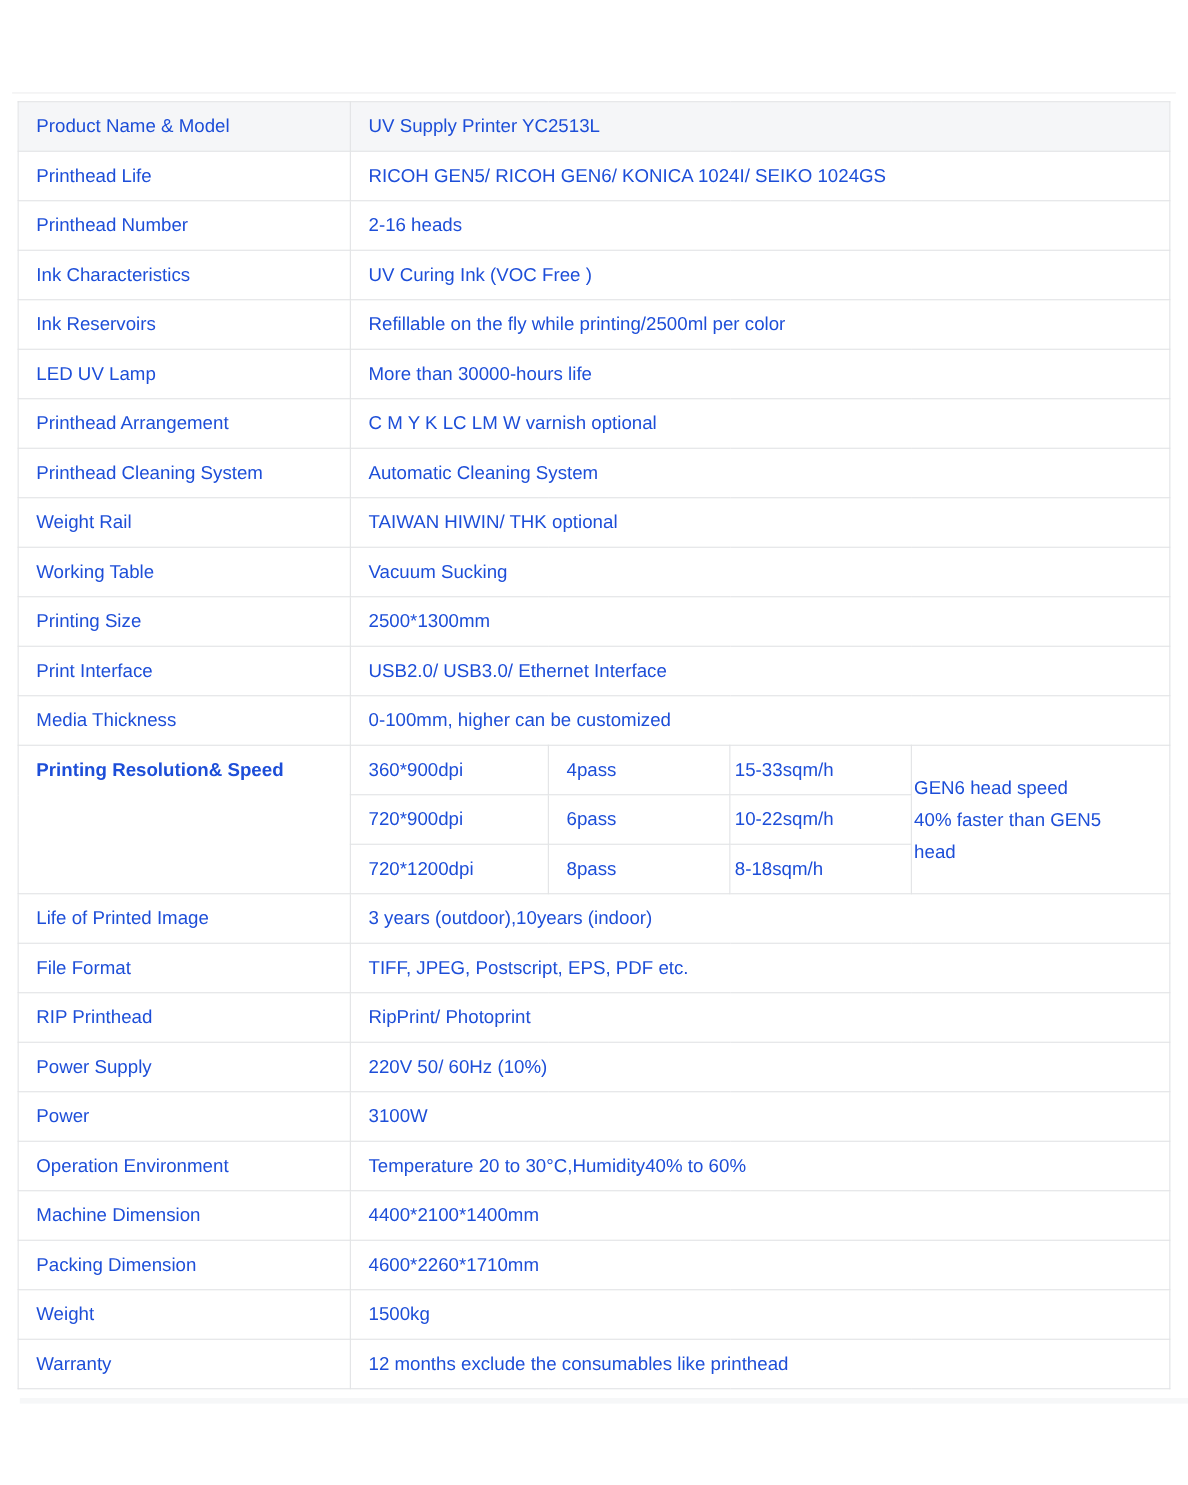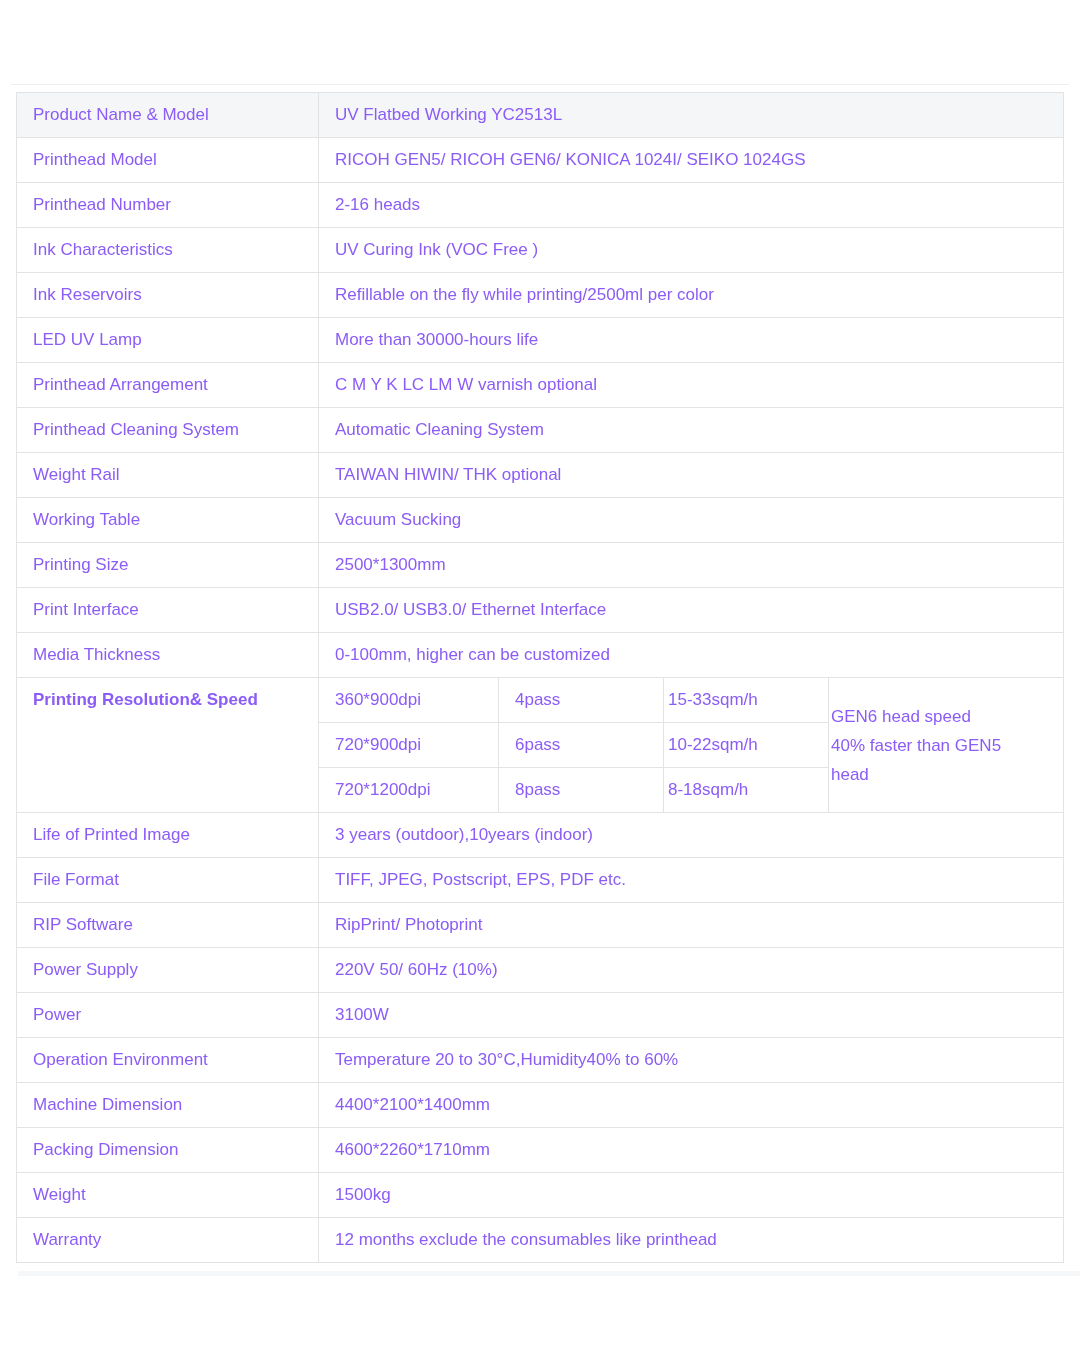--- a/index.html
+++ b/index.html
@@ -29,21 +29,21 @@
     width: 1047px;
     border-collapse: collapse;
     table-layout: fixed;
     border: 1px solid #d7d9db;
   }
   table.spec td {
     border: 1px solid #e2e3e5;
     padding: 10px 14px 10px 16px;
     font-size: 17px;
     line-height: 24px;
-    color: #8b5cf6;
+    color: #1d4ed8;
     vertical-align: middle;
     overflow: hidden;
     white-space: nowrap;
   }
   table.spec tr.shaded td {
     background: #f5f6f8;
   }
   table.spec td.res-label {
     vertical-align: top;
     font-weight: bold;
@@ -76,24 +76,24 @@
   <colgroup>
     <col style="width:302px">
     <col style="width:180px">
     <col style="width:165px">
     <col style="width:165px">
     <col style="width:235px">
   </colgroup>
   <tbody>
     <tr class="shaded">
       <td>Product Name &amp; Model</td>
-      <td colspan="4">UV Flatbed Working YC2513L</td>
-    </tr>
-    <tr>
-      <td>Printhead Model</td>
+      <td colspan="4">UV Supply Printer YC2513L</td>
+    </tr>
+    <tr>
+      <td>Printhead Life</td>
       <td colspan="4">RICOH GEN5/ RICOH GEN6/ KONICA 1024I/ SEIKO 1024GS</td>
     </tr>
     <tr>
       <td>Printhead Number</td>
       <td colspan="4">2-16 heads</td>
     </tr>
     <tr>
       <td>Ink Characteristics</td>
       <td colspan="4">UV Curing Ink (VOC Free )</td>
     </tr>
@@ -156,21 +156,21 @@
 
     <tr>
       <td>Life of Printed Image</td>
       <td colspan="4">3 years (outdoor),10years (indoor)</td>
     </tr>
     <tr>
       <td>File Format</td>
       <td colspan="4">TIFF, JPEG, Postscript, EPS, PDF etc.</td>
     </tr>
     <tr>
-      <td>RIP Software</td>
+      <td>RIP Printhead</td>
       <td colspan="4">RipPrint/ Photoprint</td>
     </tr>
     <tr>
       <td>Power Supply</td>
       <td colspan="4">220V 50/ 60Hz (10%)</td>
     </tr>
     <tr>
       <td>Power</td>
       <td colspan="4">3100W</td>
     </tr>

